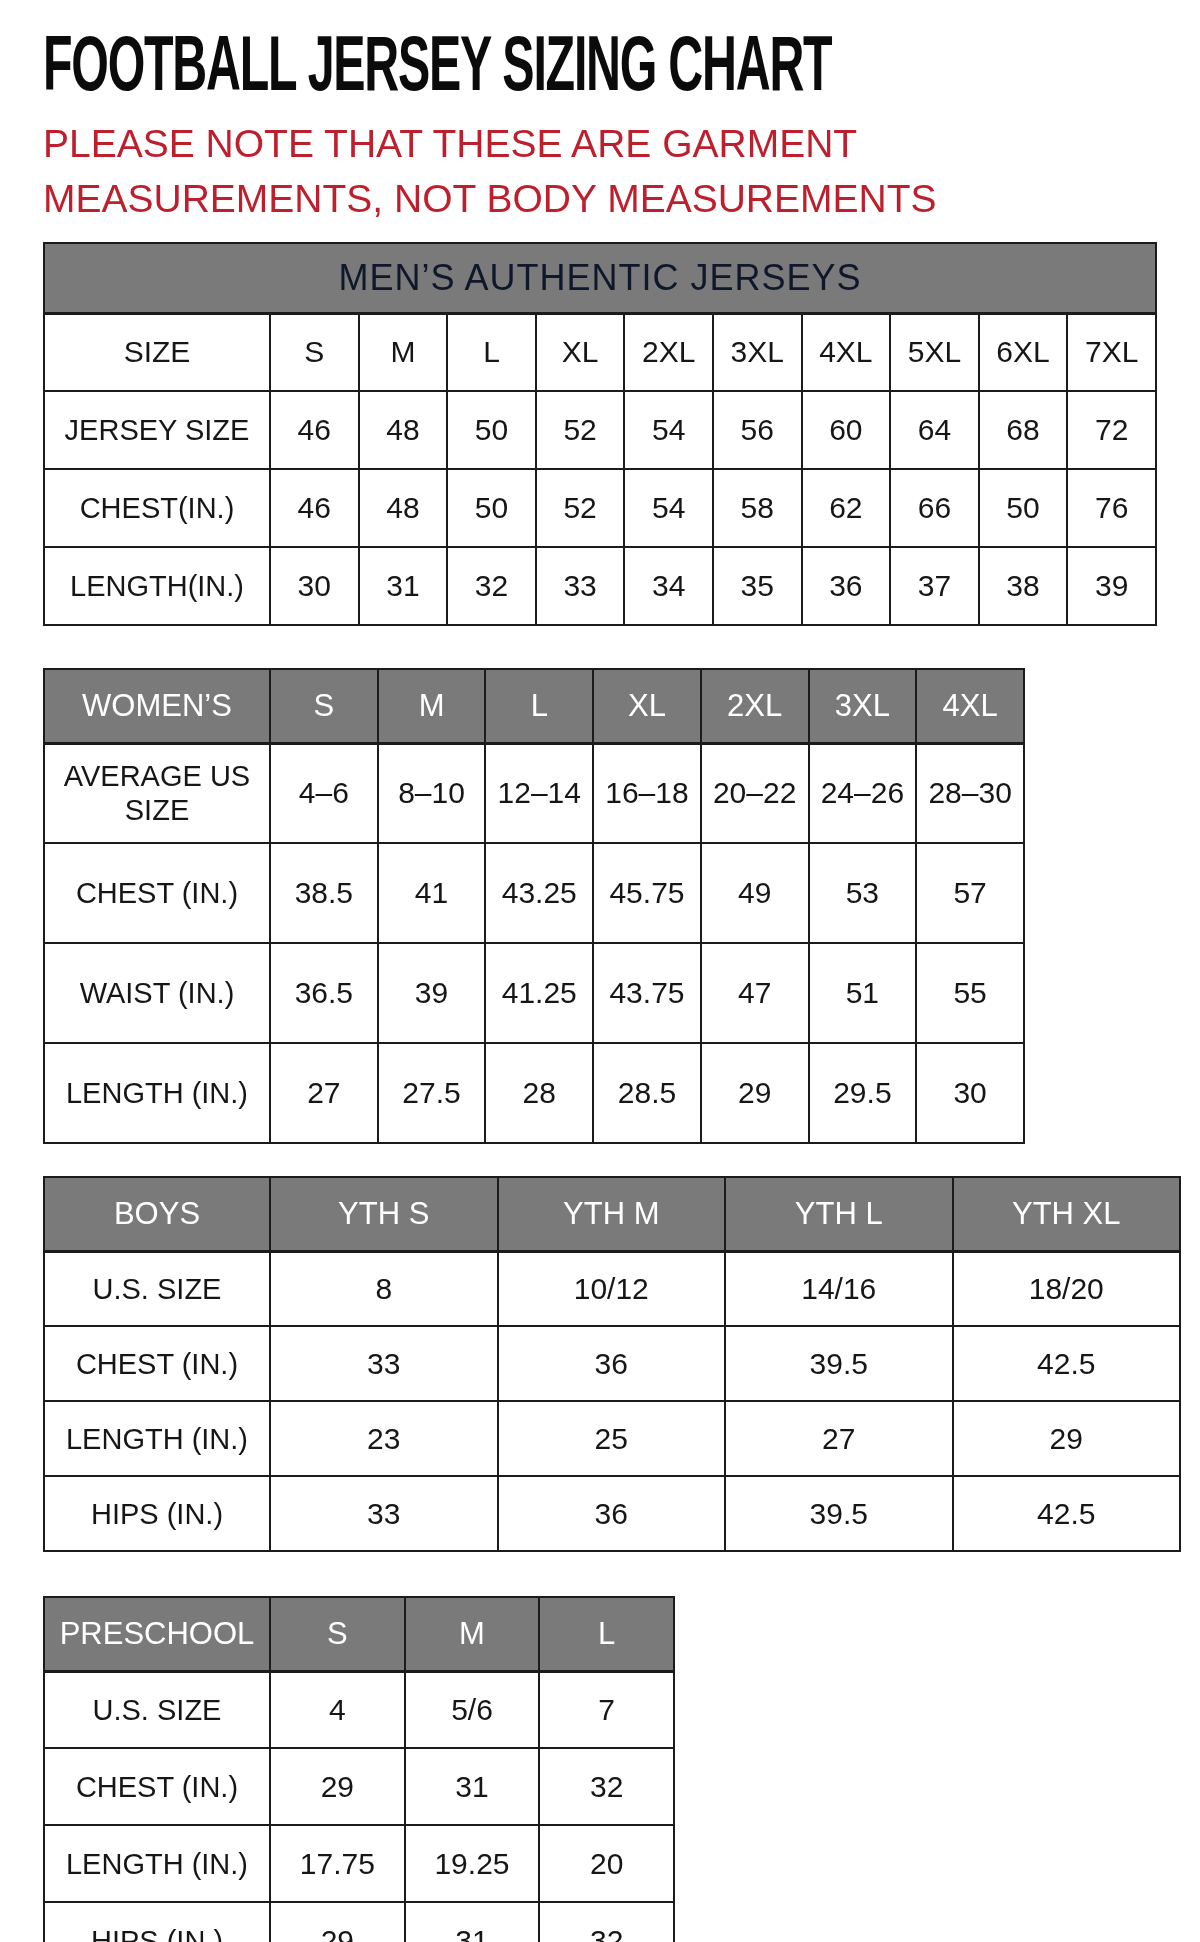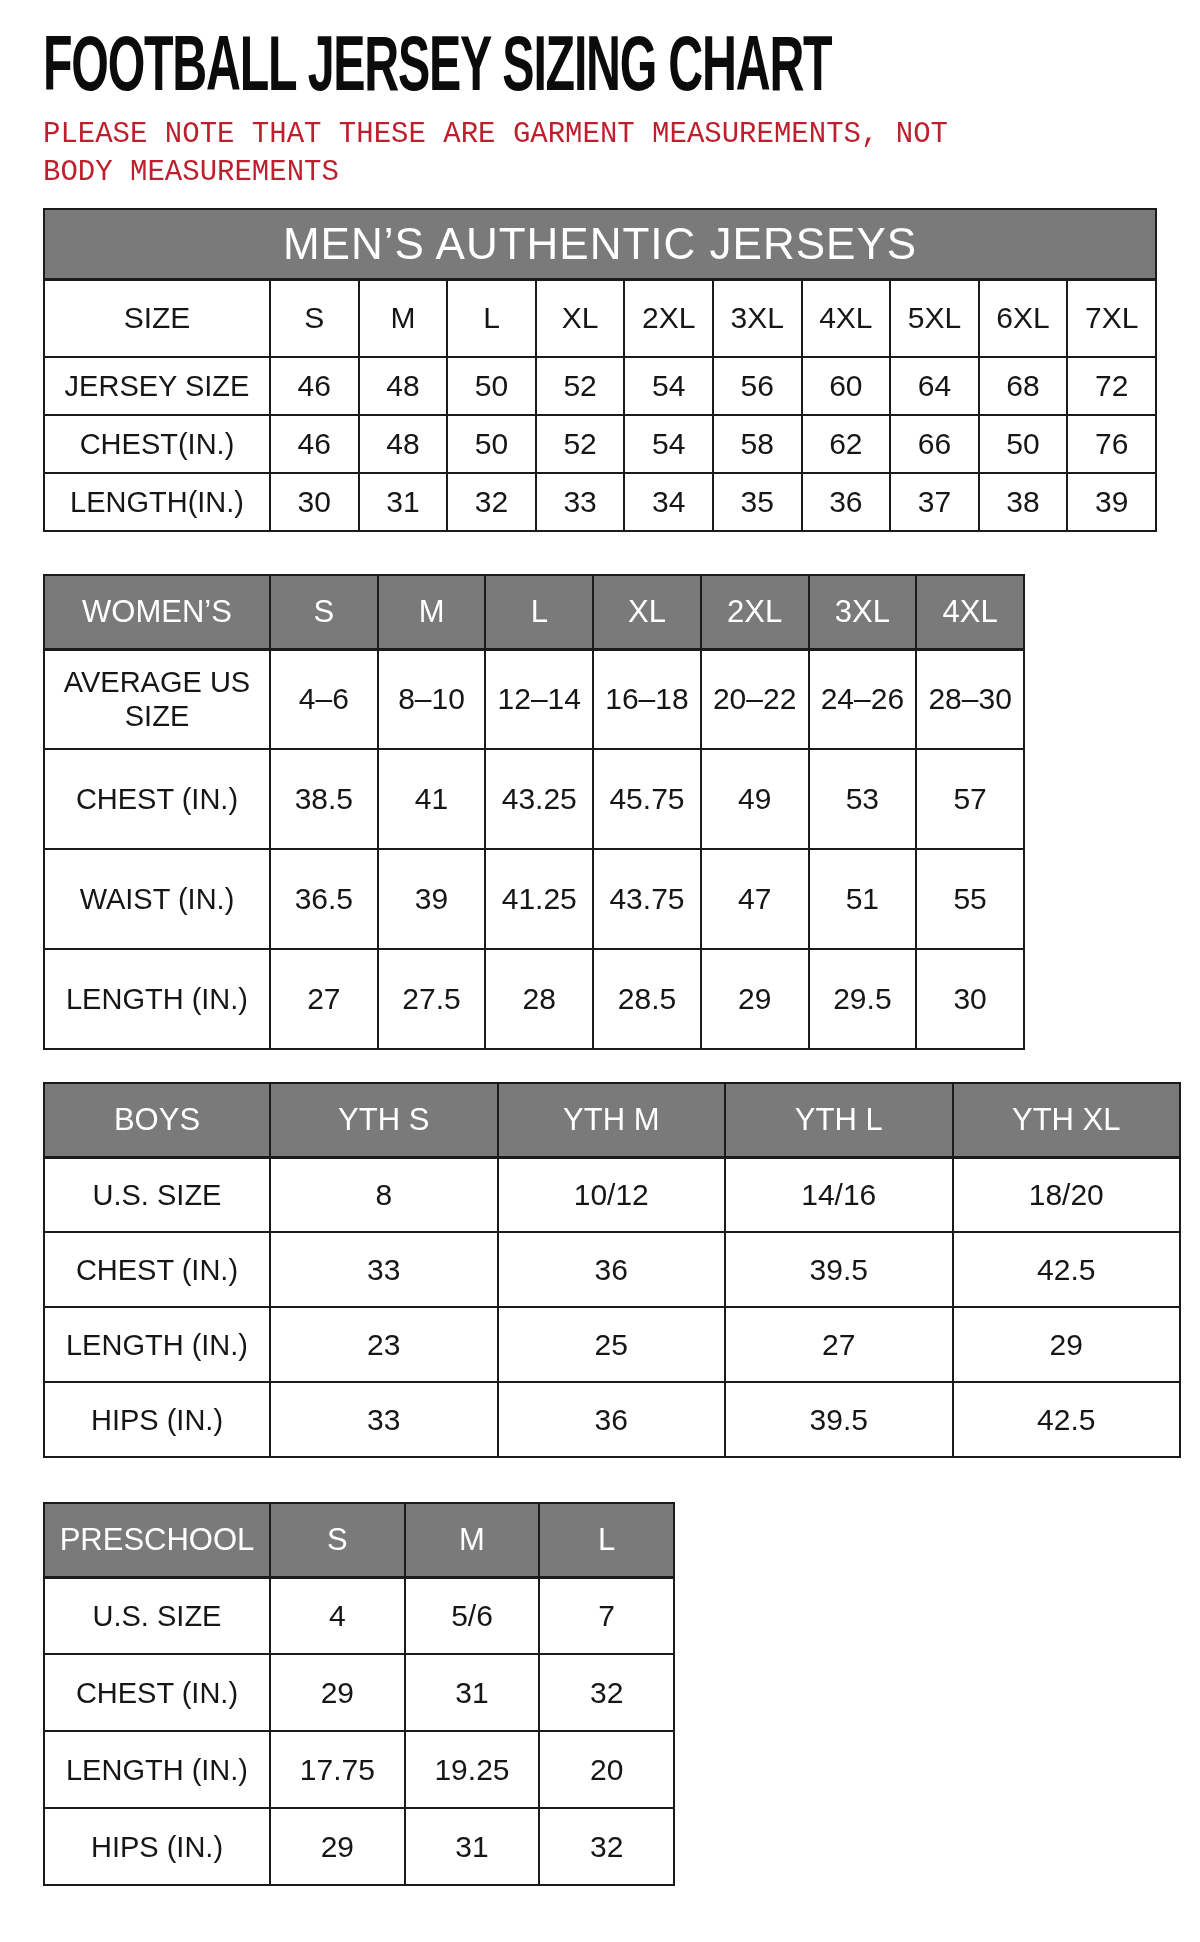--- a/index.html
+++ b/index.html
@@ -29,58 +29,58 @@
     transform:scaleX(0.62);
     transform-origin:0 50%;
     letter-spacing:-2px;
   }
 
   
   .note{
     margin:14px 0 0 0;
     max-width:960px;
     color:var(--red);
-    font-size:29px;line-height:38px;font-weight:400;font-family:Liberation Mono, monospace;
+    font-size:39px;line-height:55px;font-weight:400;
   }
 
   
   table.tbl{
     border-collapse:collapse;
     table-layout:fixed;
     border:2px solid var(--line);
   }
   .tbl th,.tbl td{
     border:2px solid var(--line);
     padding:0 4px;
     text-align:center;vertical-align:middle;
     font-weight:400;color:var(--ink);
   }
   .tbl col.c-label{width:226px;}
 
   
   .hdr-row th{
-    background:var(--gray);color:#ffffff;
-    font-size:44px;letter-spacing:1px;
+    background:var(--gray);color:#0f172a;
+    font-size:36px;letter-spacing:1px;
     height:70px;border-bottom-width:3px;
   }
   
   .cols-row.gray th{
     background:var(--gray);color:#ffffff;
     font-size:31px;height:74px;border-bottom-width:3px;
   }
   
   .cols-row.plain th{
     background:#ffffff;color:var(--ink);
     font-size:30px;height:78px;border-radius:15px;
   }
   .row-label{font-size:29px;line-height:34px;}
   td.value-cell{font-size:30px;}
 
   .tbl-mens{width:1114px;margin-top:16px;}
-  .tbl-mens tbody th,.tbl-mens tbody td{height:58px;}
+  .tbl-mens tbody th,.tbl-mens tbody td{height:78px;}
 
   .tbl-womens{width:982px;margin-top:42px;}
   .tbl-womens tbody th,.tbl-womens tbody td{height:100px;}
 
   .tbl-boys{width:1138px;margin-top:32px;}
   .tbl-boys tbody th,.tbl-boys tbody td{height:75px;}
 
   .tbl-preschool{width:632px;margin-top:44px;}
   .tbl-preschool tbody th,.tbl-preschool tbody td{height:77px;}
 

